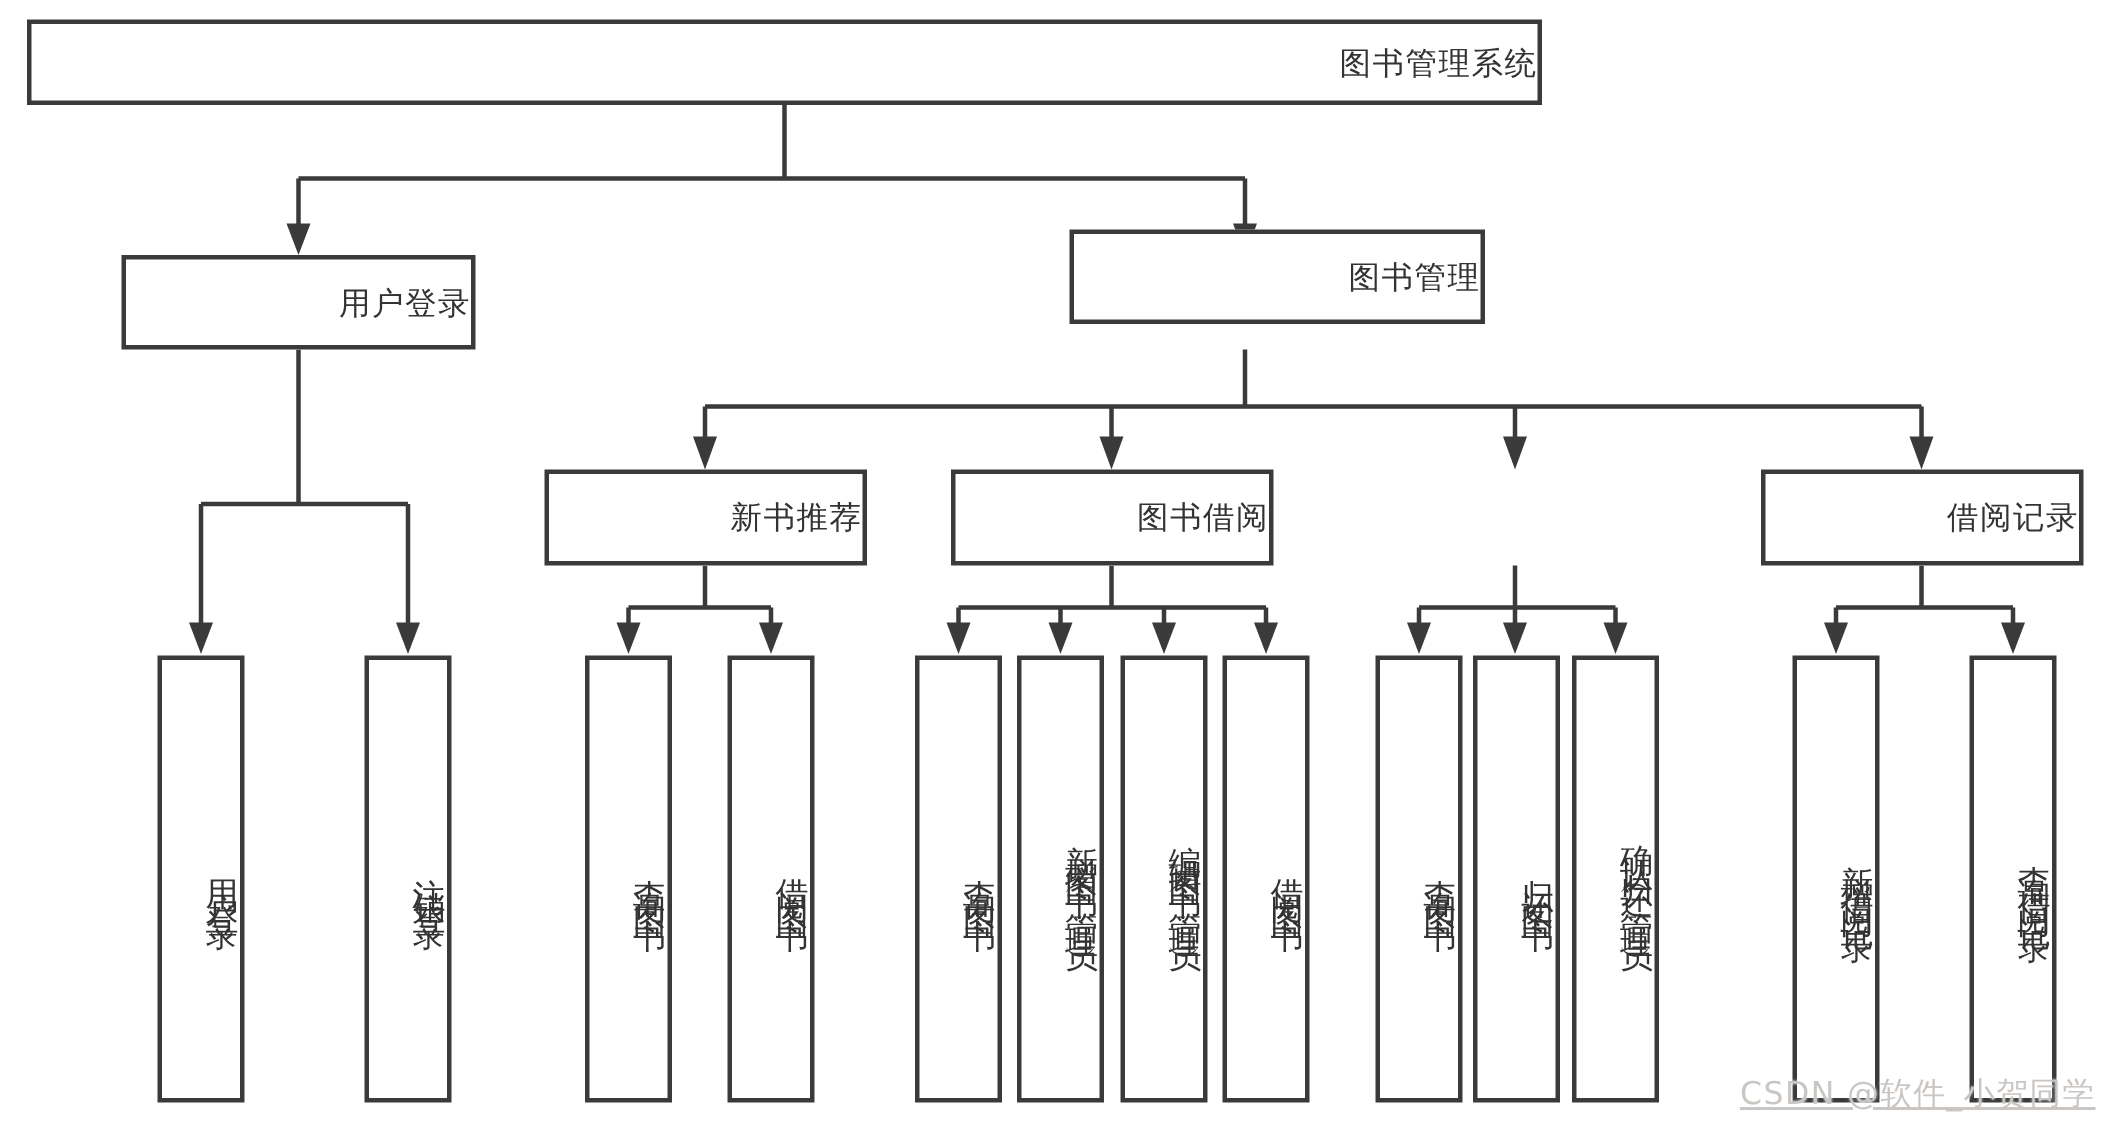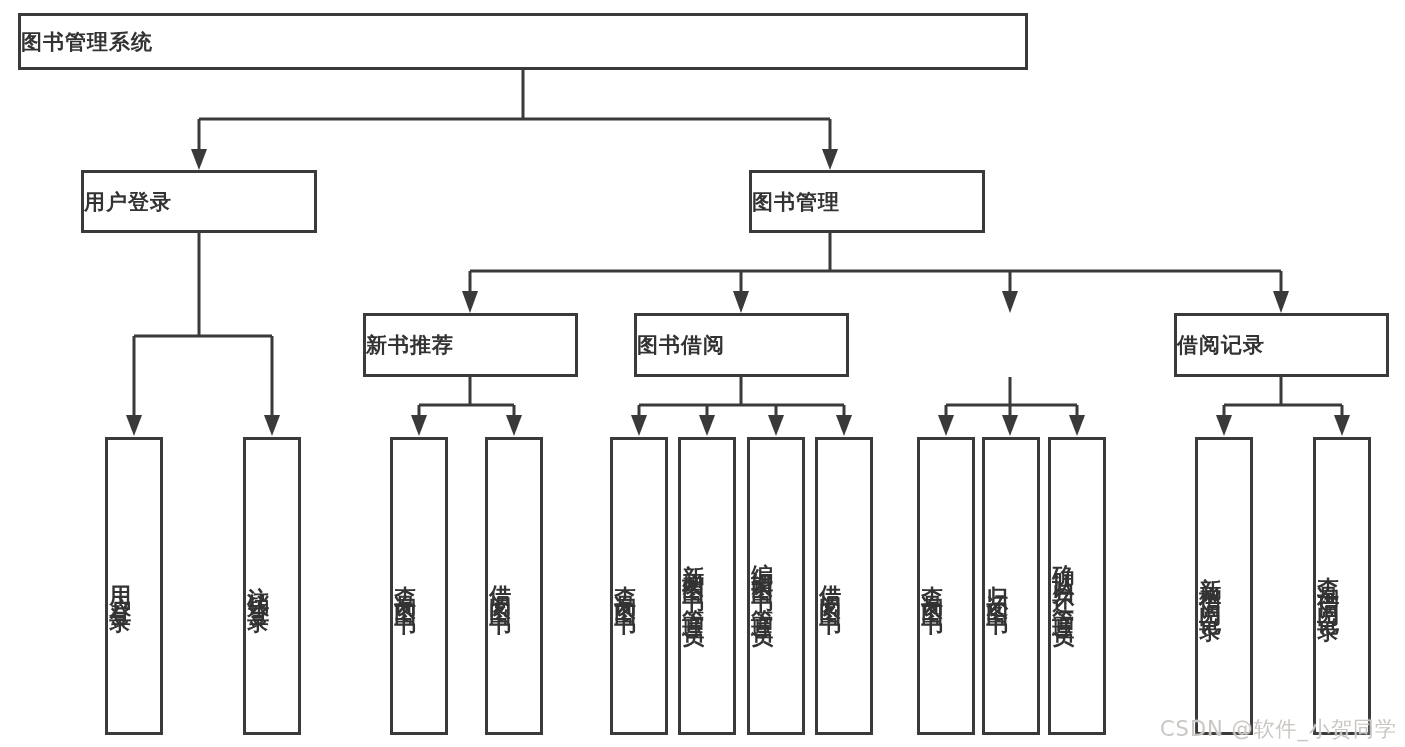--- a/index.html
+++ b/index.html
@@ -19,23 +19,22 @@
     color:var(--text-color);
     overflow:hidden;
   }
   svg.connector{position:absolute;left:0;top:0;z-index:1;}
   .connector path{fill:none;stroke:var(--line-color);stroke-width:3;}
   .connector polygon{fill:var(--line-color);stroke:none;}
   .box{
     position:absolute;
     background:var(--box-bg);
     border:3px solid var(--line-color);
-    display:flex;align-items:center;justify-content:flex-start;
+    display:flex;align-items:center;justify-content:flex-end;
     z-index:2;
-    font-weight:bold;
   }
   .hlabel{font-size:21px;letter-spacing:1px;white-space:nowrap;}
   .root{left:18px;top:13px;width:1010px;height:57px;}
   .mid{height:63px;}
   .sec{height:64px;}
   .leaf{top:437px;width:58px;height:298px;}
   .vtext{
     writing-mode:vertical-rl;
     text-orientation:mixed;
     font-size:22px;
@@ -45,20 +44,21 @@
   }
   .watermark{
     position:absolute;
     right:8px;bottom:4px;
     font-size:21px;
     color:var(--watermark-color);
     text-shadow:0 0 2px #ffffff;
     z-index:3;
     letter-spacing:1px;
     white-space:nowrap;
+    text-decoration:underline;
   }
 </style>
 </head>
 <body>
 
 <div class="canvas">
 
   <svg class="connector" width="1405" height="747" aria-hidden="true">
 
     <path d="M523 70 V119 M199 119 H830 M199 119 V150 M830 119 V150"></path>
@@ -95,21 +95,21 @@
     <polygon points="1334,415 1350,415 1342,436"></polygon>
   </svg>
 
   <div class="box root">
     <span class="hlabel">图书管理系统</span>
   </div>
 
   <div class="box mid" style="left:81px;top:170px;width:236px;">
     <span class="hlabel">用户登录</span>
   </div>
-  <div class="box mid" style="left:713px;top:170px;width:236px;margin-left:36px;">
+  <div class="box mid" style="left:713px;top:153px;width:277px;">
     <span class="hlabel">图书管理</span>
   </div>
 
   <div class="box sec" style="left:634px;top:313px;width:215px;">
     <span class="hlabel">图书借阅</span>
   </div>
   <div class="box sec" style="left:363px;top:313px;width:215px;">
     <span class="hlabel">新书推荐</span>
   </div>
   <div class="box sec" style="left:1174px;top:313px;width:215px;">

